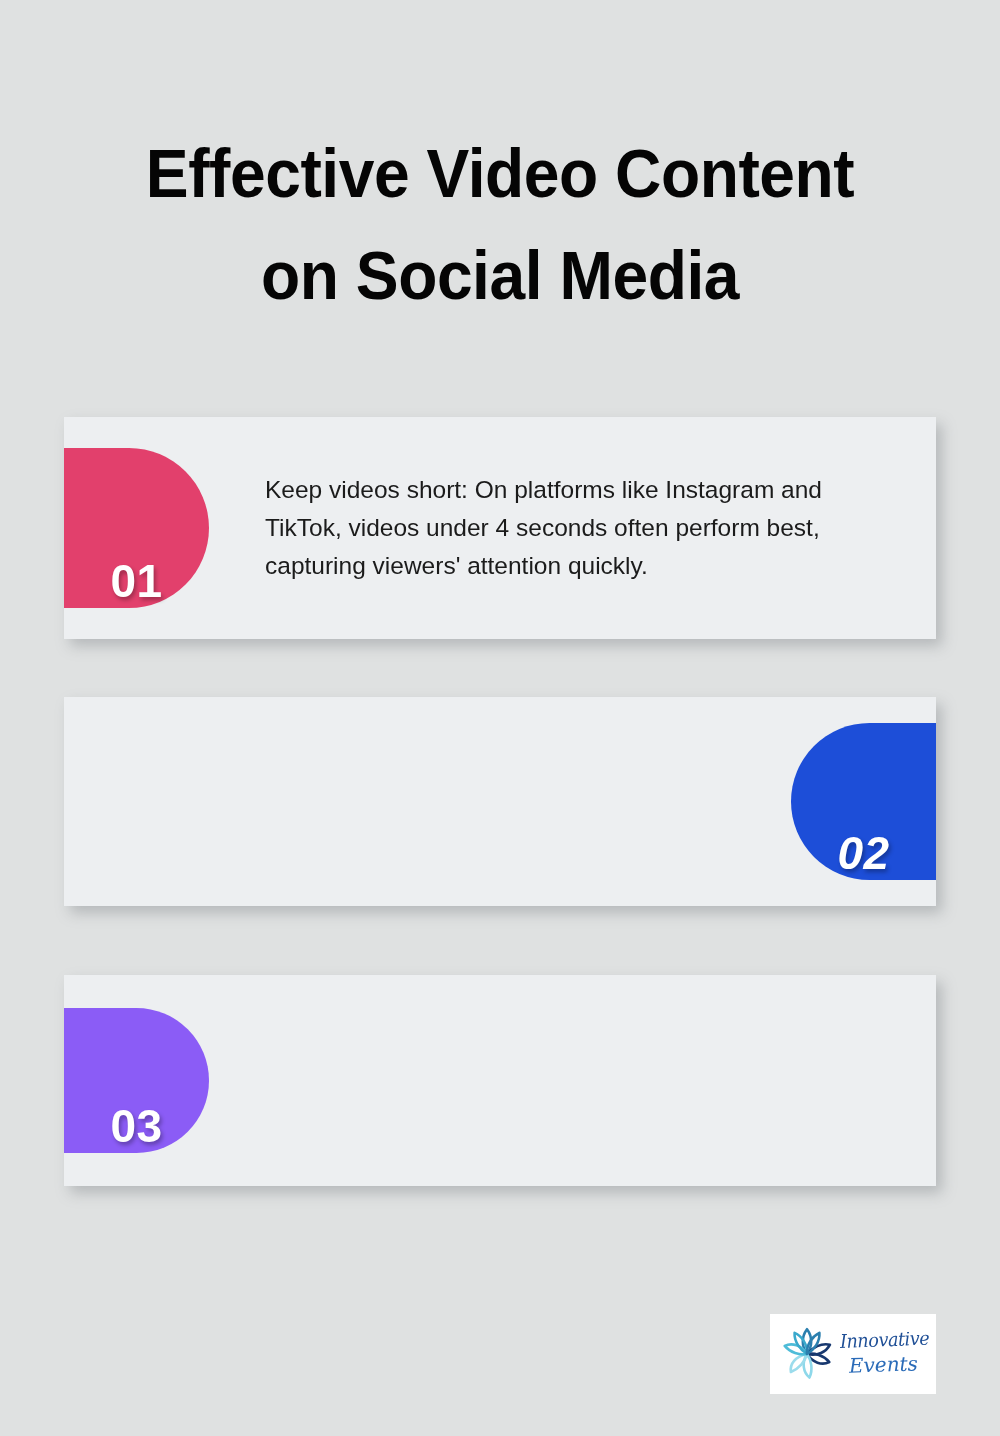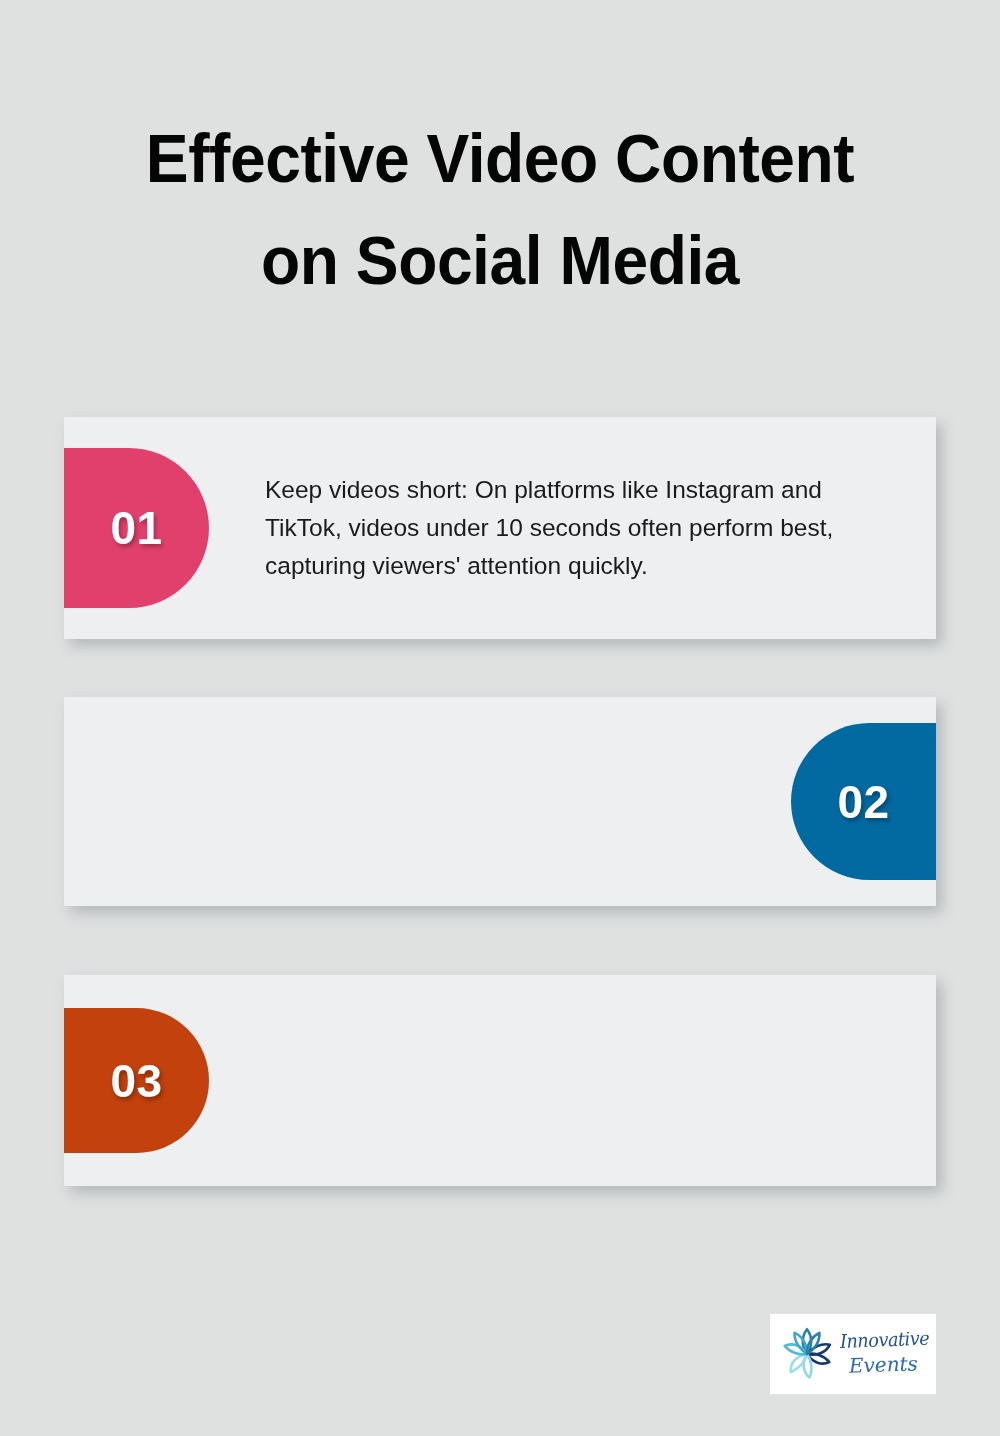--- a/index.html
+++ b/index.html
@@ -12,21 +12,21 @@
     background: #dfe1e1;
     font-family: "Liberation Sans", "DejaVu Sans", sans-serif;
     overflow: hidden;
     position: relative;
   }
 
   
   .title-wrap {
     position: absolute;
     left: 0;
-    top: 108px;
+    top: 123px;
     width: 1000px;
     text-align: center;
   }
   .title {
     font-family: "Liberation Sans Narrow", "Liberation Sans", "DejaVu Sans", sans-serif;
     font-size: 69px;
     font-weight: bold;
     line-height: 1.48;
     color: #050505;
     letter-spacing: -0.5px;
@@ -54,21 +54,21 @@
   .card.left  { flex-direction: row; }
   .card.right { flex-direction: row-reverse; }
 
   
   .badge {
     flex: 0 0 auto;
     width: 145px;
     align-self: stretch;
     margin: 31px 0;
     display: flex;
-    align-items: center;
+    align-items: flex-end;
     justify-content: center;
     color: #ffffff;
     font-size: 46px;
     font-weight: bold;
     letter-spacing: 0.5px;
     text-shadow: 2px 3px 4px rgba(0,0,0,0.30);
   }
   .card.left  .badge { border-radius: 0 80px 80px 0; }
   .card.right .badge { border-radius: 80px 0 0 80px; }
 
@@ -141,31 +141,31 @@
 
 <div class="title-wrap">
   <h1 class="title">Effective Video Content
 on Social Media</h1>
 </div>
 
 <div class="card left" id="card-1">
   <div class="badge" style="background: rgb(226, 64, 108);">
     <span>01</span>
   </div>
-  <div class="card-text">Keep videos short: On platforms like Instagram and TikTok, videos under 10 seconds often perform best, capturing viewers' attention quickly.</div>
+  <div class="card-text">Keep videos short: On platforms like Instagram and TikTok, videos under 4 seconds often perform best, capturing viewers' attention quickly.</div>
 </div>
 
 <div class="card right" id="card-2">
-  <div class="badge" style="background: #0369a1;">
+  <div class="badge" style="background: #1d4ed8; font-style: italic;">
     <span>02</span>
   </div>
 </div>
 
 <div class="card left" id="card-3">
-  <div class="badge" style="background: #c2410c;">
+  <div class="badge" style="background: #8b5cf6;">
     <span>03</span>
   </div>
 </div>
 
 <div class="logo-card">
   <svg class="logo-mark" viewBox="0 0 100 100">
     <g fill="none" stroke-width="4.2" stroke-linecap="round" stroke-linejoin="round">
       <path d="M50 50 C41 38 41 22 50 10 C59 22 59 38 50 50 Z" stroke="#2b7fae"></path>
       <path d="M50 50 C59 39 73 32 87 35 C81 47 67 54 50 50 Z" stroke="#17386f"></path>
       <path d="M50 50 C62 48 77 52 86 63 C74 69 59 64 50 50 Z" stroke="#17386f"></path>

